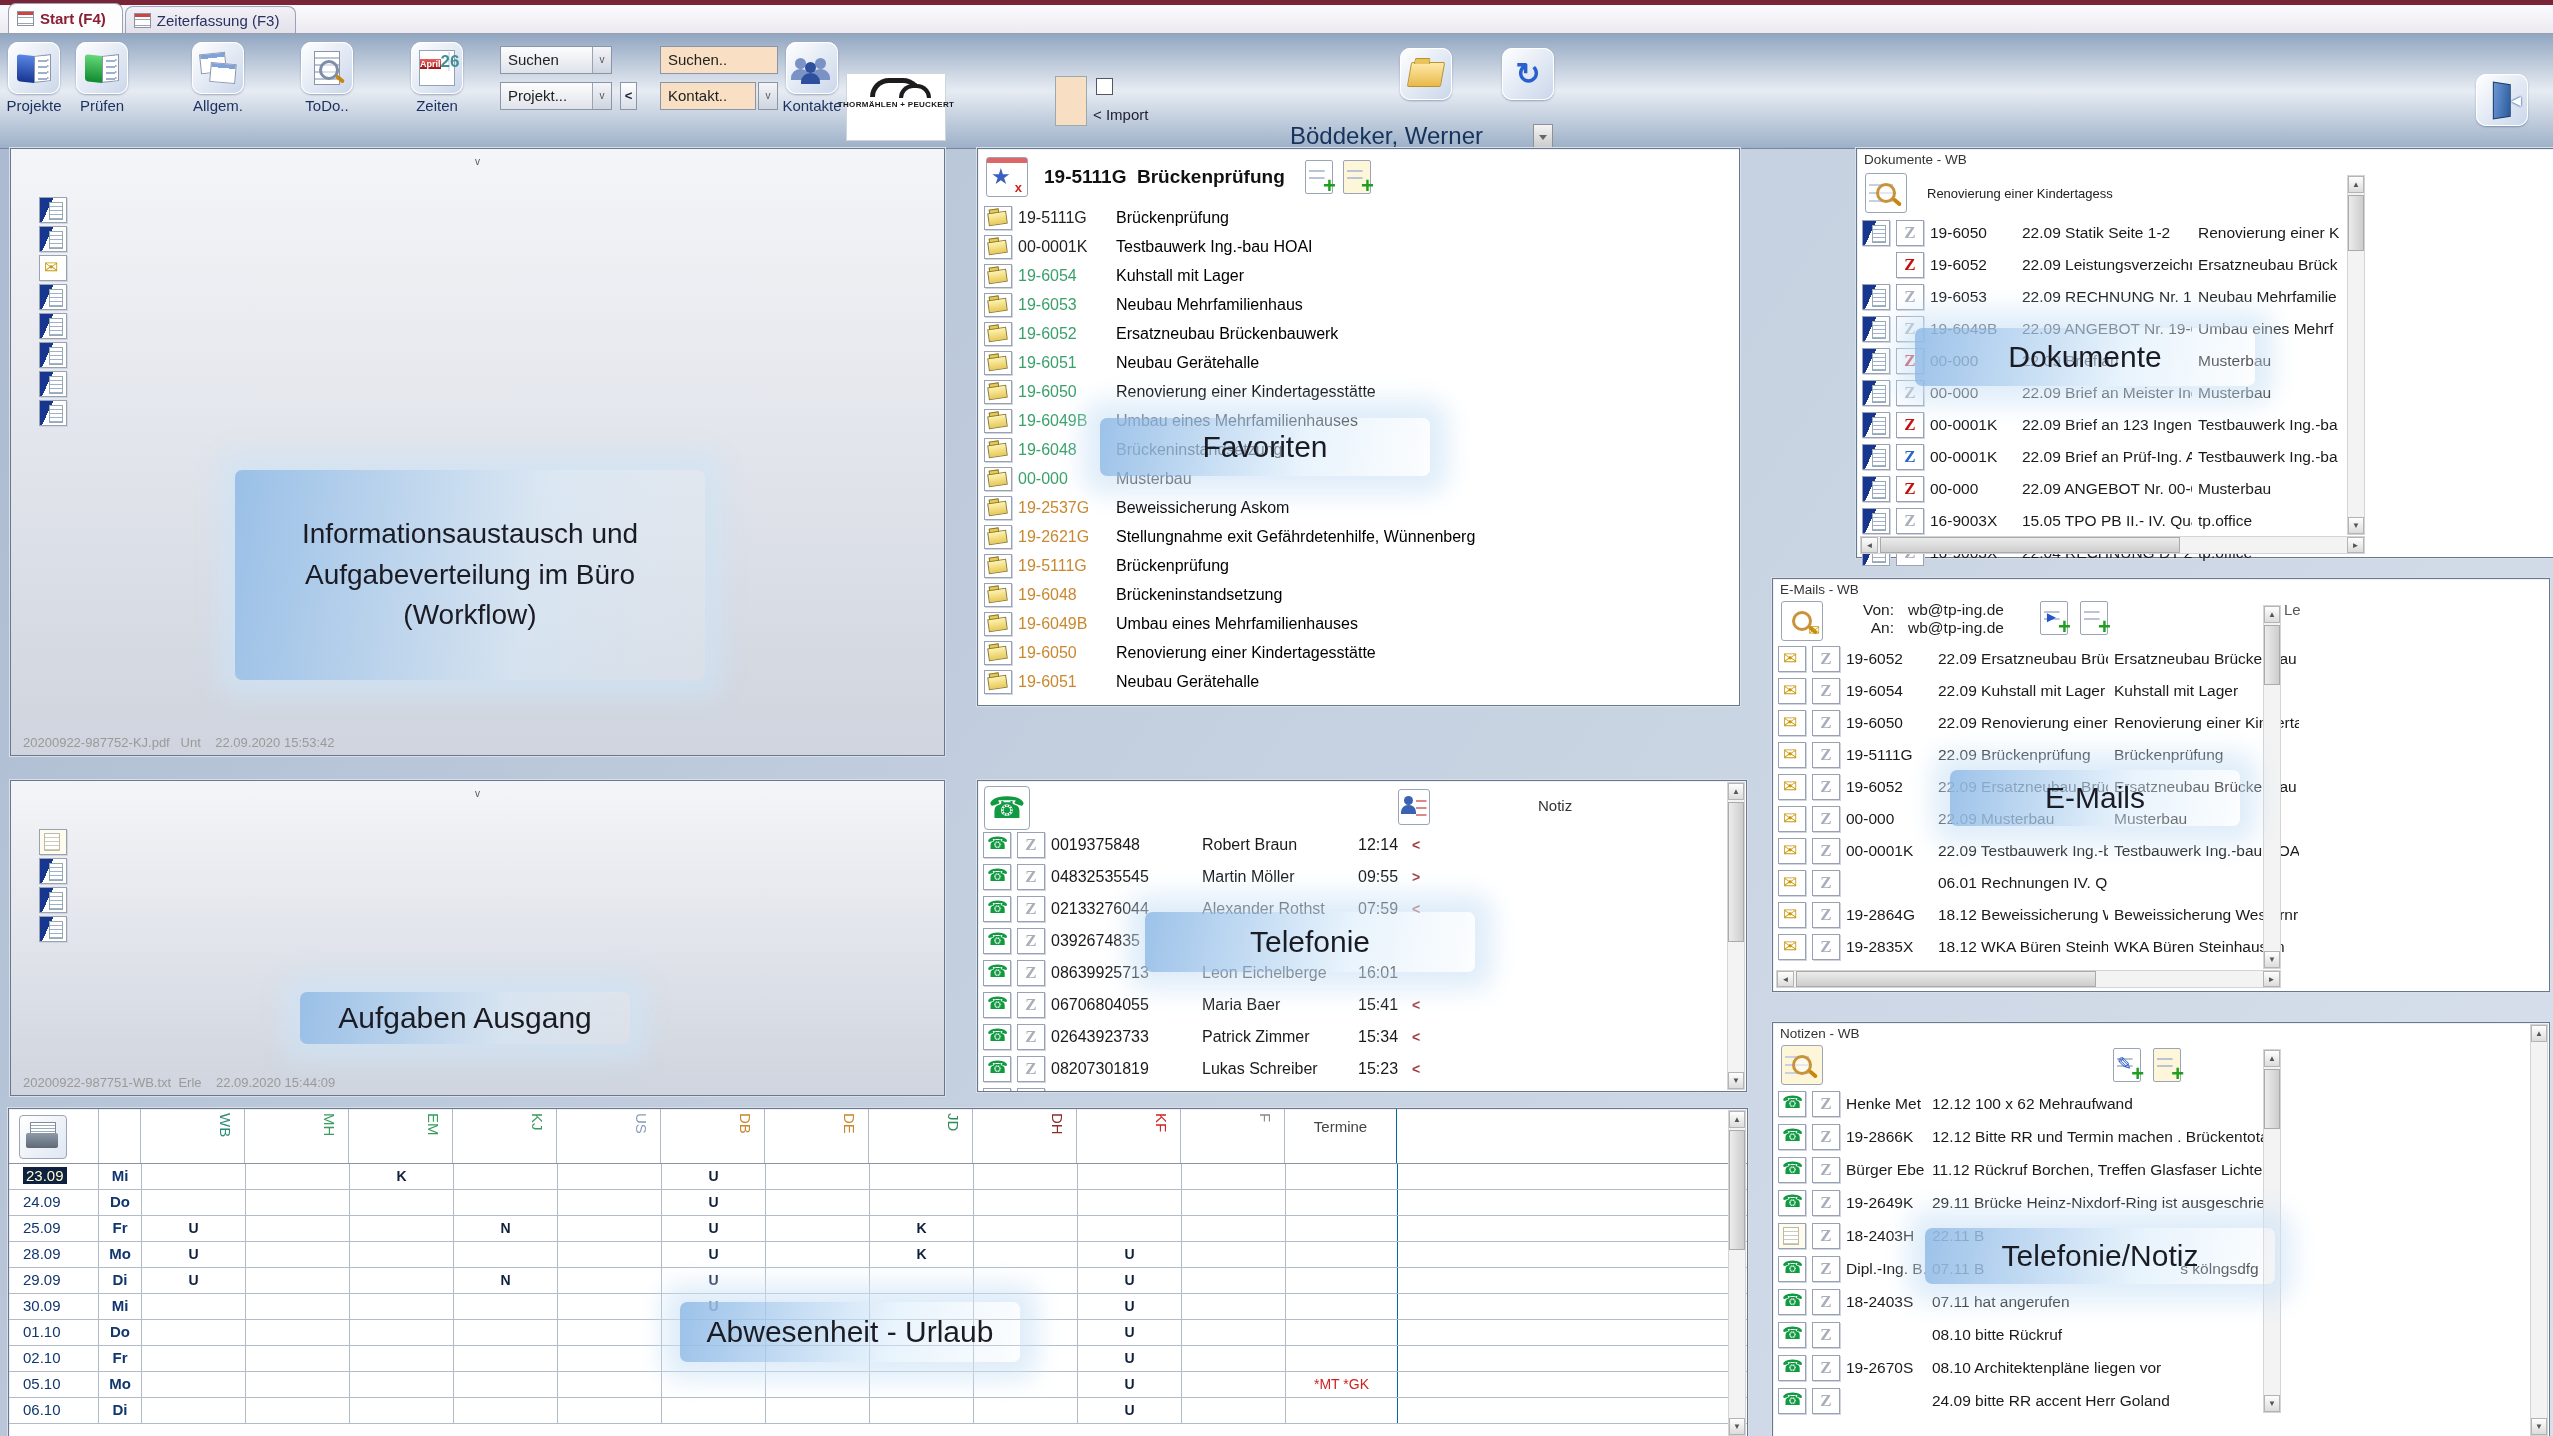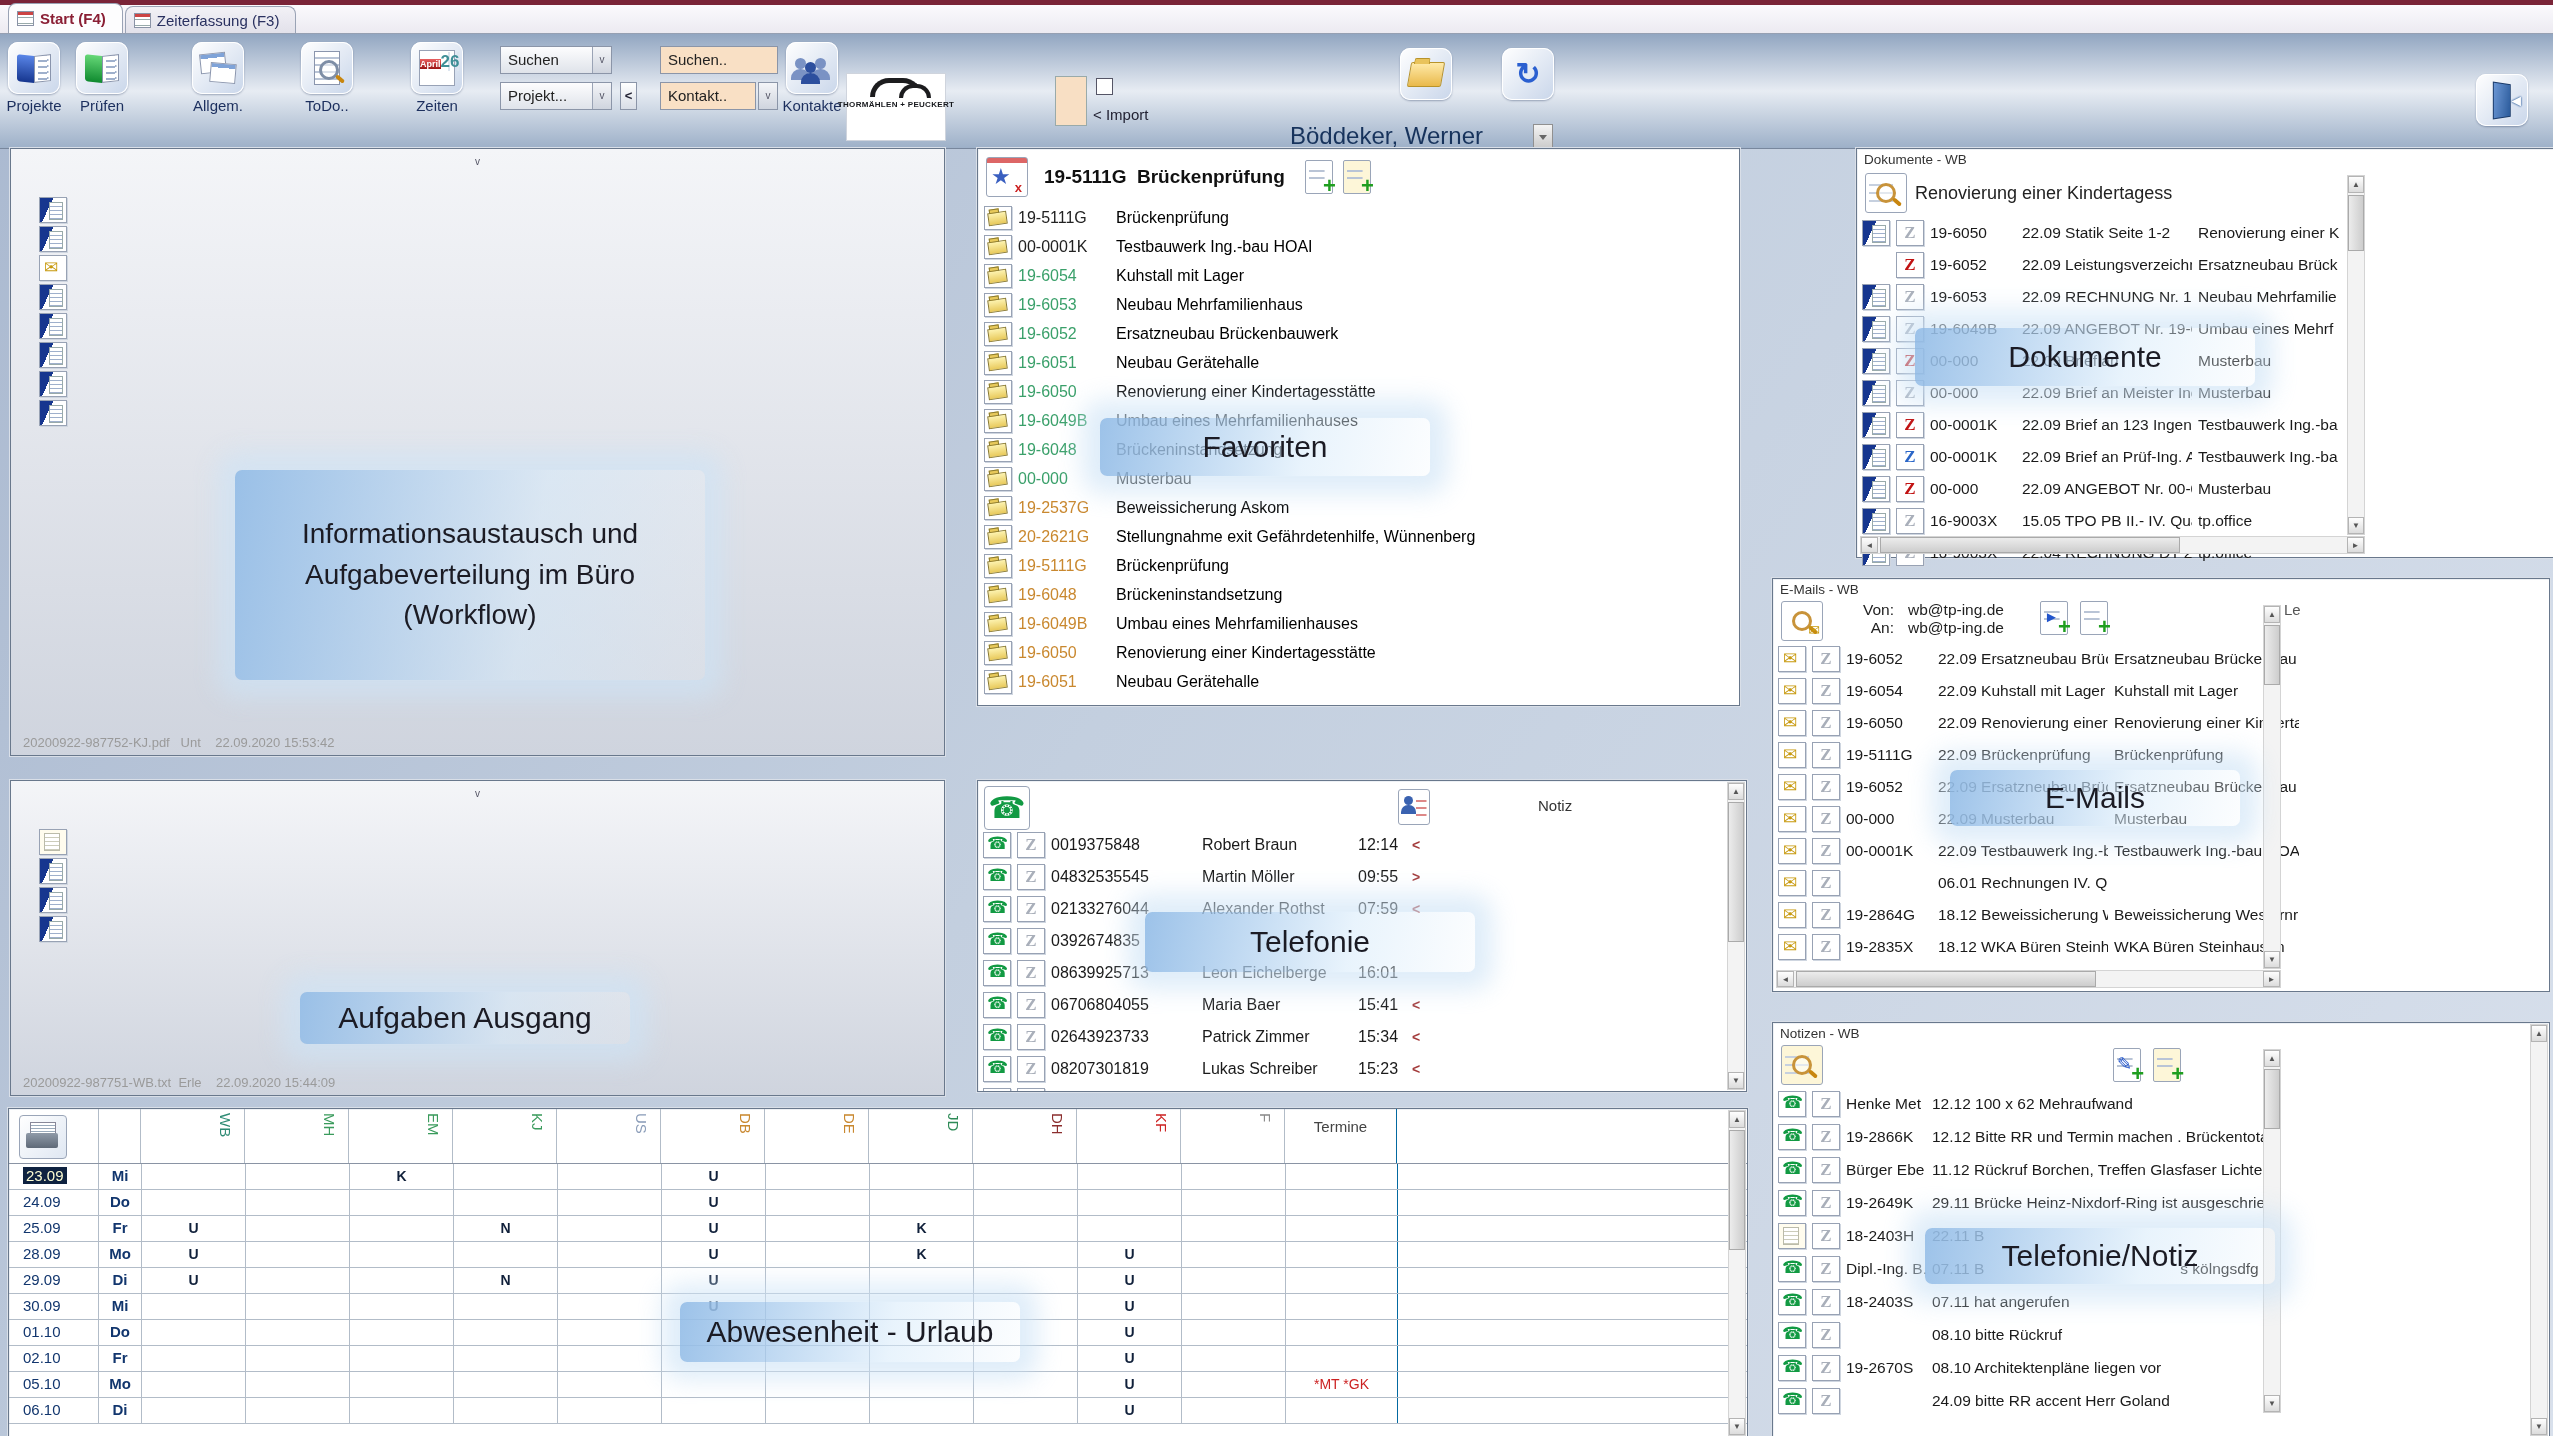--- a/index.html
+++ b/index.html
@@ -484,21 +484,21 @@
         </div>
 
         <div class="lrow favrow">
           <span class="icfolder"></span>
           <span class="no fc-o">19-2537G</span>
           <span>Beweissicherung Askom</span>
         </div>
 
         <div class="lrow favrow">
           <span class="icfolder"></span>
-          <span class="no fc-o">20-2621G</span>
+          <span class="no fc-o">19-2621G</span>
           <span>Stellungnahme exit Gefährdetenhilfe, Wünnenberg</span>
         </div>
 
         <div class="lrow favrow">
           <span class="icfolder"></span>
           <span class="no fc-o">19-5111G</span>
           <span>Brückenprüfung</span>
         </div>
 
         <div class="lrow favrow">
@@ -526,21 +526,21 @@
         </div>
       </div>
   </div>
 
   <div class="panel" style="left:1856px;top:148px;width:776px;height:408px">
     <div class="ptitle">Dokumente - WB</div>
     <div style="display:flex;align-items:center;padding:24px 0 4px 8px">
       <span class="magdoc">
           <span class="mag"></span>
         </span>
-      <span style="margin-left:8px;font-size:18px;color:#222">Renovierung einer Kindertagess</span>
+      <span style="margin-left:20px;font-size:13px;color:#222">Renovierung einer Kindertagess</span>
     </div>
     <div>
 
         <div class="lrow docrow">
           <span class="ic ic-doc"></span>
           <span class="zic zc-grey"></span>
           <span class="no">19-6050</span>
           <span class="txt">22.09 Statik Seite 1-2</span>
           <span class="project">Renovierung einer K</span>
         </div>

